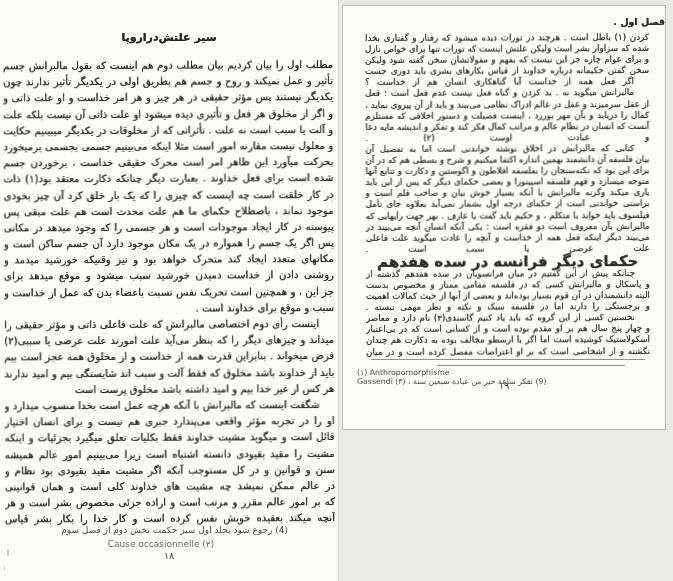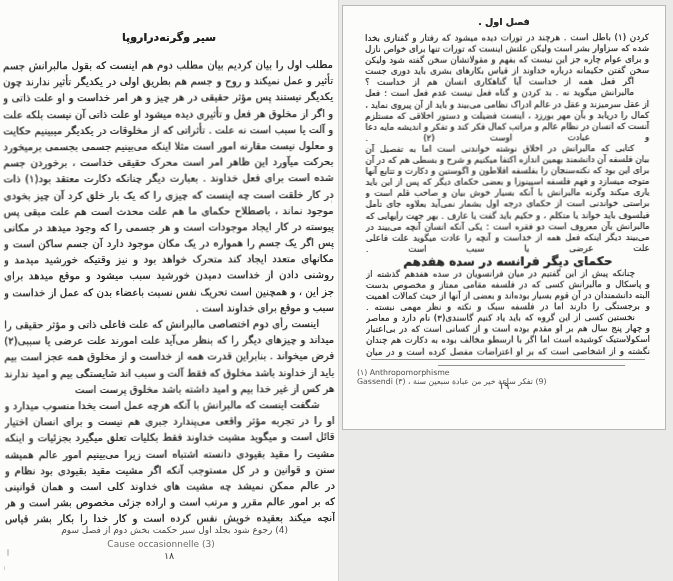--- a/index.html
+++ b/index.html
@@ -38,34 +38,34 @@
   
   .right-region{
     position:absolute;top:0;left:338px;width:335px;height:581px;
     background:var(--bg);border-left:1px solid #d3d3d0;box-sizing:border-box;
   }
   .right-card{
     position:absolute;left:3px;top:5px;width:324px;height:425px;
     background:var(--paper);border:1px solid #b9b9b4;box-sizing:border-box;
   }
   .right-header{
-    margin-top:10px;height:12px;line-height:12px;text-align:center;direction:rtl;
+    margin-top:10px;height:12px;line-height:12px;direction:rtl;
     font-size:9.5px;font-weight:bold;color:#2e2e2e;
     text-shadow:0 0 .4px currentColor;filter:blur(.2px);
   }
   .right-text{
     margin:4px 16px 0 22px;direction:rtl;
     font-size:8.7px;color:#313131;
     text-shadow:0 0 .45px rgba(40,40,40,.8);filter:blur(.22px);
     transform:rotate(-.2deg);transform-origin:top right;
   }
   .right-text .line{height:11.1px;line-height:11.1px;text-align:justify;text-align-last:justify;overflow:hidden;}
   .section-heading{
     height:13px;line-height:13px;text-align:center;direction:rtl;
-    font-weight:bold;font-size:12px;color:#2b2b2b;
+    font-weight:bold;font-size:15px;color:#2b2b2b;
     text-shadow:0 0 .4px currentColor;filter:blur(.2px);margin:1px 16px 0 22px;
   }
   .sep-long{height:1px;background:#6e6e6e;opacity:.75;margin:2px 20px 0 28px;}
   .sep-short{height:1px;background:#6e6e6e;opacity:.75;width:58%;margin:5px 40px 2px auto;}
   .right-foot{
     direction:rtl;font-size:7.8px;color:#4d4d4d;text-align:left;
     margin:1px 14px 0 14px;filter:blur(.2px);
   }
   .right-foot .line{height:9.5px;line-height:9.5px;overflow:hidden;}
   .right-pagenum{
@@ -75,21 +75,21 @@
   
   .speck{position:absolute;background:#9a9a9a;opacity:.45;border-radius:1px;}
   .speck.s1{left:7px;top:549px;width:2px;height:7px;}
   .speck.s2{left:4px;top:566px;width:1px;height:4px;}
   .speck.s3{left:331px;top:200px;width:1px;height:3px;}
 </style>
 </head>
 <body>
 
 <div class="left-page">
-  <div class="left-header">سیر وگرنه‌دراروپا</div>
+  <div class="left-header">سیر علتش‌دراروپا</div>
   <div class="left-text">
       <div class="line">مطلب اول را بیان کردیم بیان مطلب دوم هم اینست که بقول مالبرانش جسم در جسم</div>
       <div class="line">تأثیر و عمل نمیکند و روح و جسم هم بطریق اولی در یکدیگر تأثیر ندارند چون از جنس</div>
       <div class="line">یکدیگر نیستند پس مؤثر حقیقی در هر چیز و هر امر خداست و او علت ذاتی و حقیقی میباشد</div>
       <div class="line">و اگر از مخلوق هر فعل و تأثیری دیده میشود او علت ذاتی آن نیست بلکه علت عرضی است شرط</div>
       <div class="line">و آلت یا سبب است نه علت . تأثراتی که از مخلوقات در یکدیگر میبینیم حکایت علت</div>
       <div class="line">و معلول نیست مقارنه امور است مثلا اینکه می‌بینیم جسمی بجسمی برمیخورد و آنرا</div>
       <div class="line">بحرکت میآورد این ظاهر امر است محرک حقیقی خداست ، برخوردن جسم بجسم سبب</div>
       <div class="line">شده است برای فعل خداوند . بعبارت دیگر چنانکه دکارت معتقد بود(١) ذات پروردگار</div>
       <div class="line">در کار خلقت است چه اینست که چیزی را که یک بار خلق کرد آن چیز بخودی خود</div>
@@ -109,21 +109,21 @@
       <div class="line">او را در تجربه مؤثر واقعی می‌پندارد جبری هم نیست و برای انسان اختیار</div>
       <div class="line">قائل است و میگوید مشیت خداوند فقط بکلیات تعلق میگیرد بجزئیات و اینکه دکارت</div>
       <div class="line">مشیت را مقید بقیودی دانسته اشتباه است زیرا می‌بینیم امور عالم همیشه تحت</div>
       <div class="line">سنن و قوانین و در کل مستوجب آنکه اگر مشیت مقید بقیودی بود نظام و قانون</div>
       <div class="line">در عالم ممکن نمیشد چه مشیت های خداوند کلی است و همان قوانینی</div>
       <div class="line">که بر امور عالم مقرر و مرتب است و اراده جزئی مخصوص بشر است و هر کس در</div>
       <div class="line">آنچه میکند بعقیده خویش نفس کرده است و کار خدا را بکار بشر قیاس</div>
     </div>
   <div class="left-foot">
       <div class="line">(4) رجوع شود بجلد اول سیر حکمت بخش دوم از فصل سوم</div>
-      <div class="line fn-center">(3) Cause occasionnelle</div>
+      <div class="line fn-center">(٢) Cause occasionnelle</div>
     </div>
   <div class="left-pagenum">١٨</div>
   <div class="speck s1"></div>
   <div class="speck s2"></div>
   <div class="speck s3"></div>
 </div>
 
 <div class="right-region">
   <div class="right-card">
     <div class="right-header">فصل اول .</div>

